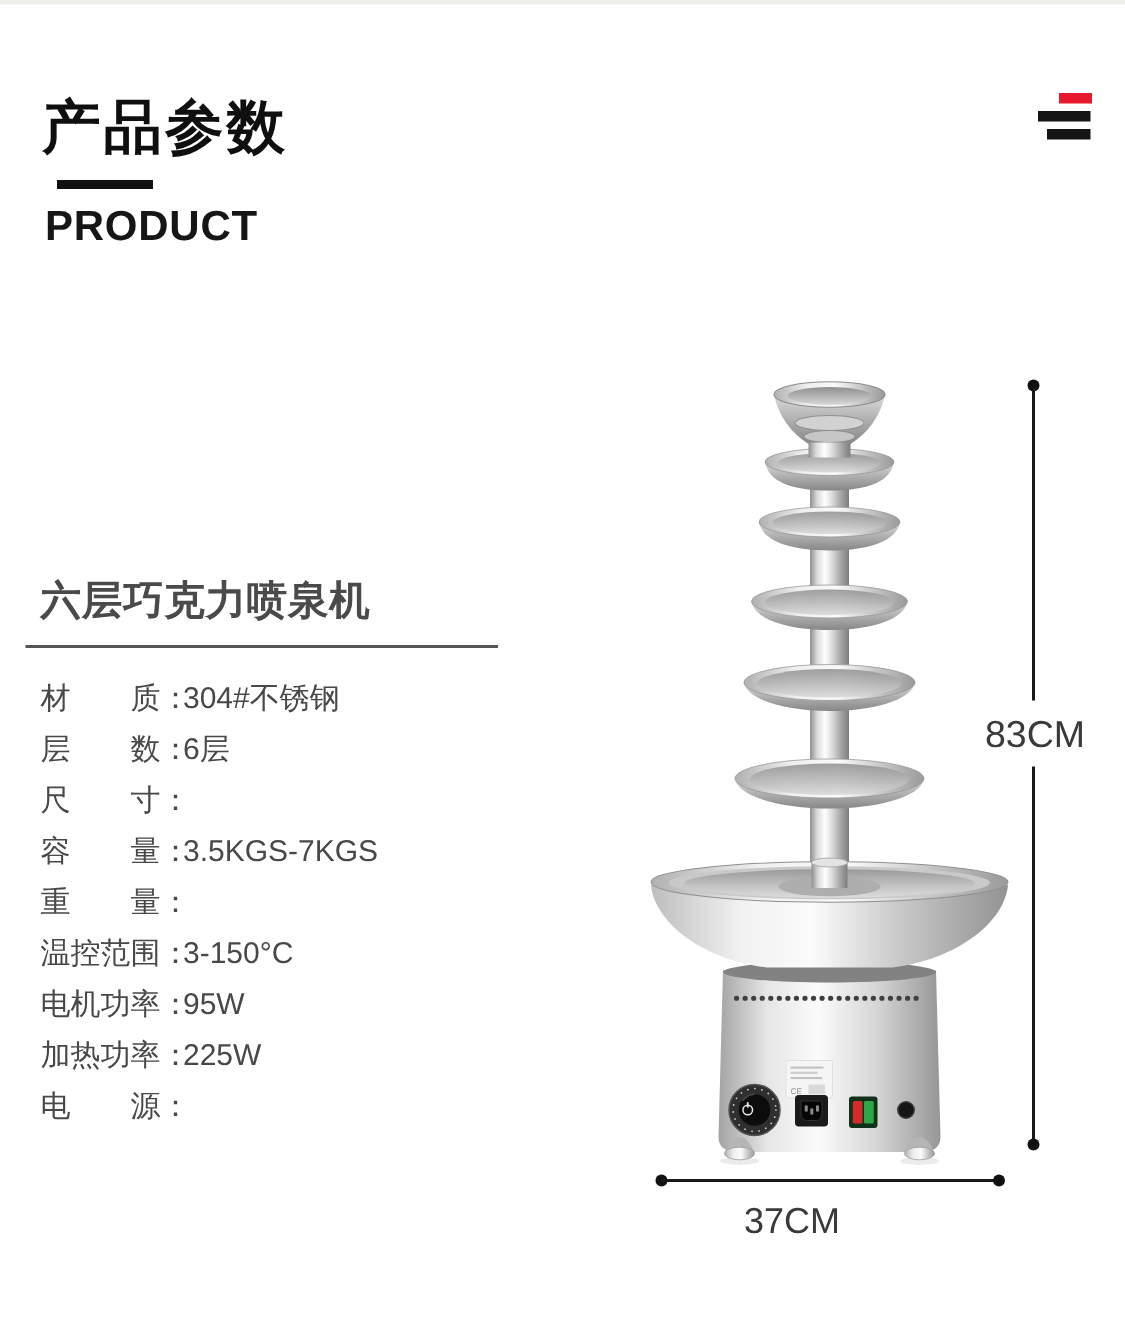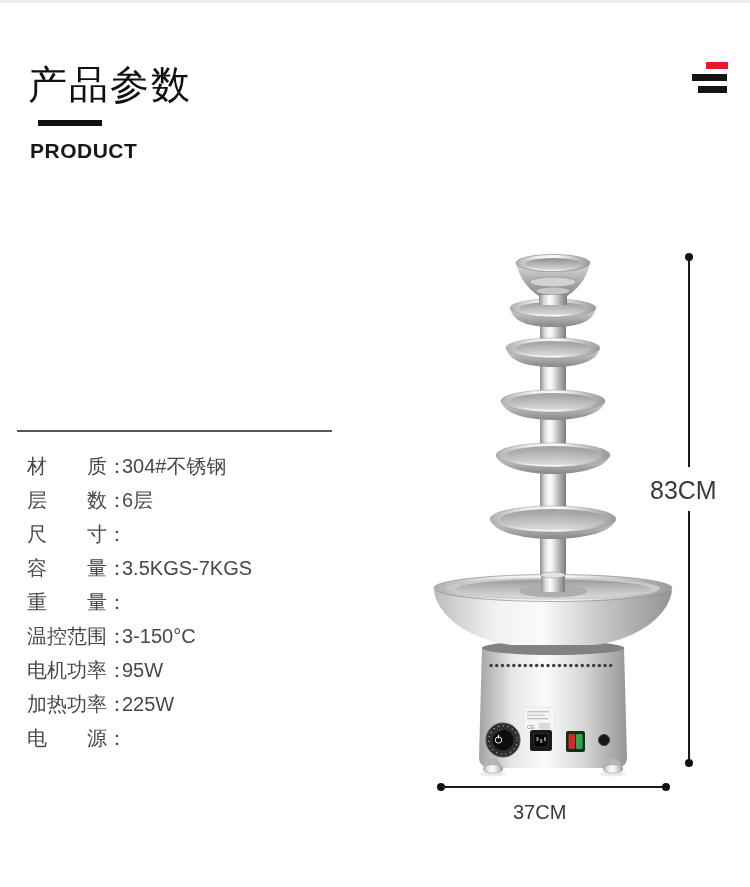--- a/index.html
+++ b/index.html
@@ -3,24 +3,24 @@
 <meta charset="utf-8">
 <style>
   * { margin:0; padding:0; box-sizing:border-box; }
   html,body { background:#ffffff; }
   body { font-family:"Liberation Sans","DejaVu Sans",sans-serif; }
   .page { position:relative; width:750px; height:887px; background:#ffffff; overflow:hidden; }
 
   .top-strip { position:absolute; left:0; top:0; width:750px; height:3px; background:#eeedea; }
 
   
-  .main-title { position:absolute; left:28px; top:58px; font-size:39px; font-weight:400;
+  .main-title { position:absolute; left:28px; top:58px; font-size:39px; font-weight:700;
                 color:#0f0f0f; letter-spacing:2px; white-space:nowrap; }
   .title-underline { position:absolute; left:38px; top:120px; width:64px; height:6px; background:#111111; }
-  .sub-title { position:absolute; left:30px; top:138px; font-size:21px; line-height:25px;
+  .sub-title { position:absolute; left:30px; top:138px; font-size:28px; line-height:25px;
                font-weight:600; color:#161616; letter-spacing:0.5px; }
 
   .brand-logo { position:absolute; left:690px; top:60px; width:42px; height:36px; }
   .logo-bar { position:absolute; height:7px; background:#141414; }
   .logo-bar.red    { left:16px; top:2px;  width:22px; }
   .logo-bar.mid    { left:2px;  top:14px; width:35px; }
   .logo-bar.bottom { left:8px;  top:26px; width:29px; }
 
   
   .product-name { position:absolute; left:27px; top:382px; font-size:27px; font-weight:700;
@@ -37,23 +37,23 @@
   
   .dim { position:absolute; background:#1a1a1a; }
   .dim-dot { position:absolute; width:8px; height:8px; border-radius:50%; background:#111111; }
   .dim-v1 { left:688px; top:259px; width:2px; height:208px; }
   .dim-v2 { left:688px; top:511px; width:2px; height:251px; }
   .dim-h  { left:441px; top:786px; width:226px; height:2px; }
   .dot-top { left:685px; top:253px; }
   .dot-bottom { left:685px; top:759px; }
   .dot-h-left { left:437px; top:783px; }
   .dot-h-right { left:662px; top:783px; }
-  .dim-label { position:absolute; color:#3a3a3a; font-weight:500; white-space:nowrap; }
+  .dim-label { position:absolute; color:#3a3a3a; font-weight:500; text-align:center; white-space:nowrap; }
   .height-label { left:650px; top:476px; width:80px; font-size:25px; }
-  .width-label  { left:513px; top:801px; width:80px; font-size:20px; }
+  .width-label  { left:488px; top:801px; width:80px; font-size:24px; }
 
   .fountain { position:absolute; left:425px; top:248px; width:260px; height:535px; }
 </style>
 </head>
 <body>
 
 <div class="page">
 
   <div class="top-strip"></div>
 
@@ -62,20 +62,21 @@
   <div class="sub-title">
     <div>PRODUCT</div>
   </div>
 
   <div class="brand-logo">
     <div class="logo-bar red" style="background: rgb(232, 25, 44);"></div>
     <div class="logo-bar mid"></div>
     <div class="logo-bar bottom"></div>
   </div>
 
+  <div class="product-name">六层巧克力喷泉机</div>
   <div class="name-underline"></div>
 
   <div class="spec-list">
     <div class="spec-row">
       <span class="spec-label">
           <span>材</span>
           <span>质</span>
         </span>
       <span class="spec-colon">：</span>
       <span class="spec-value">304#不锈钢</span>

